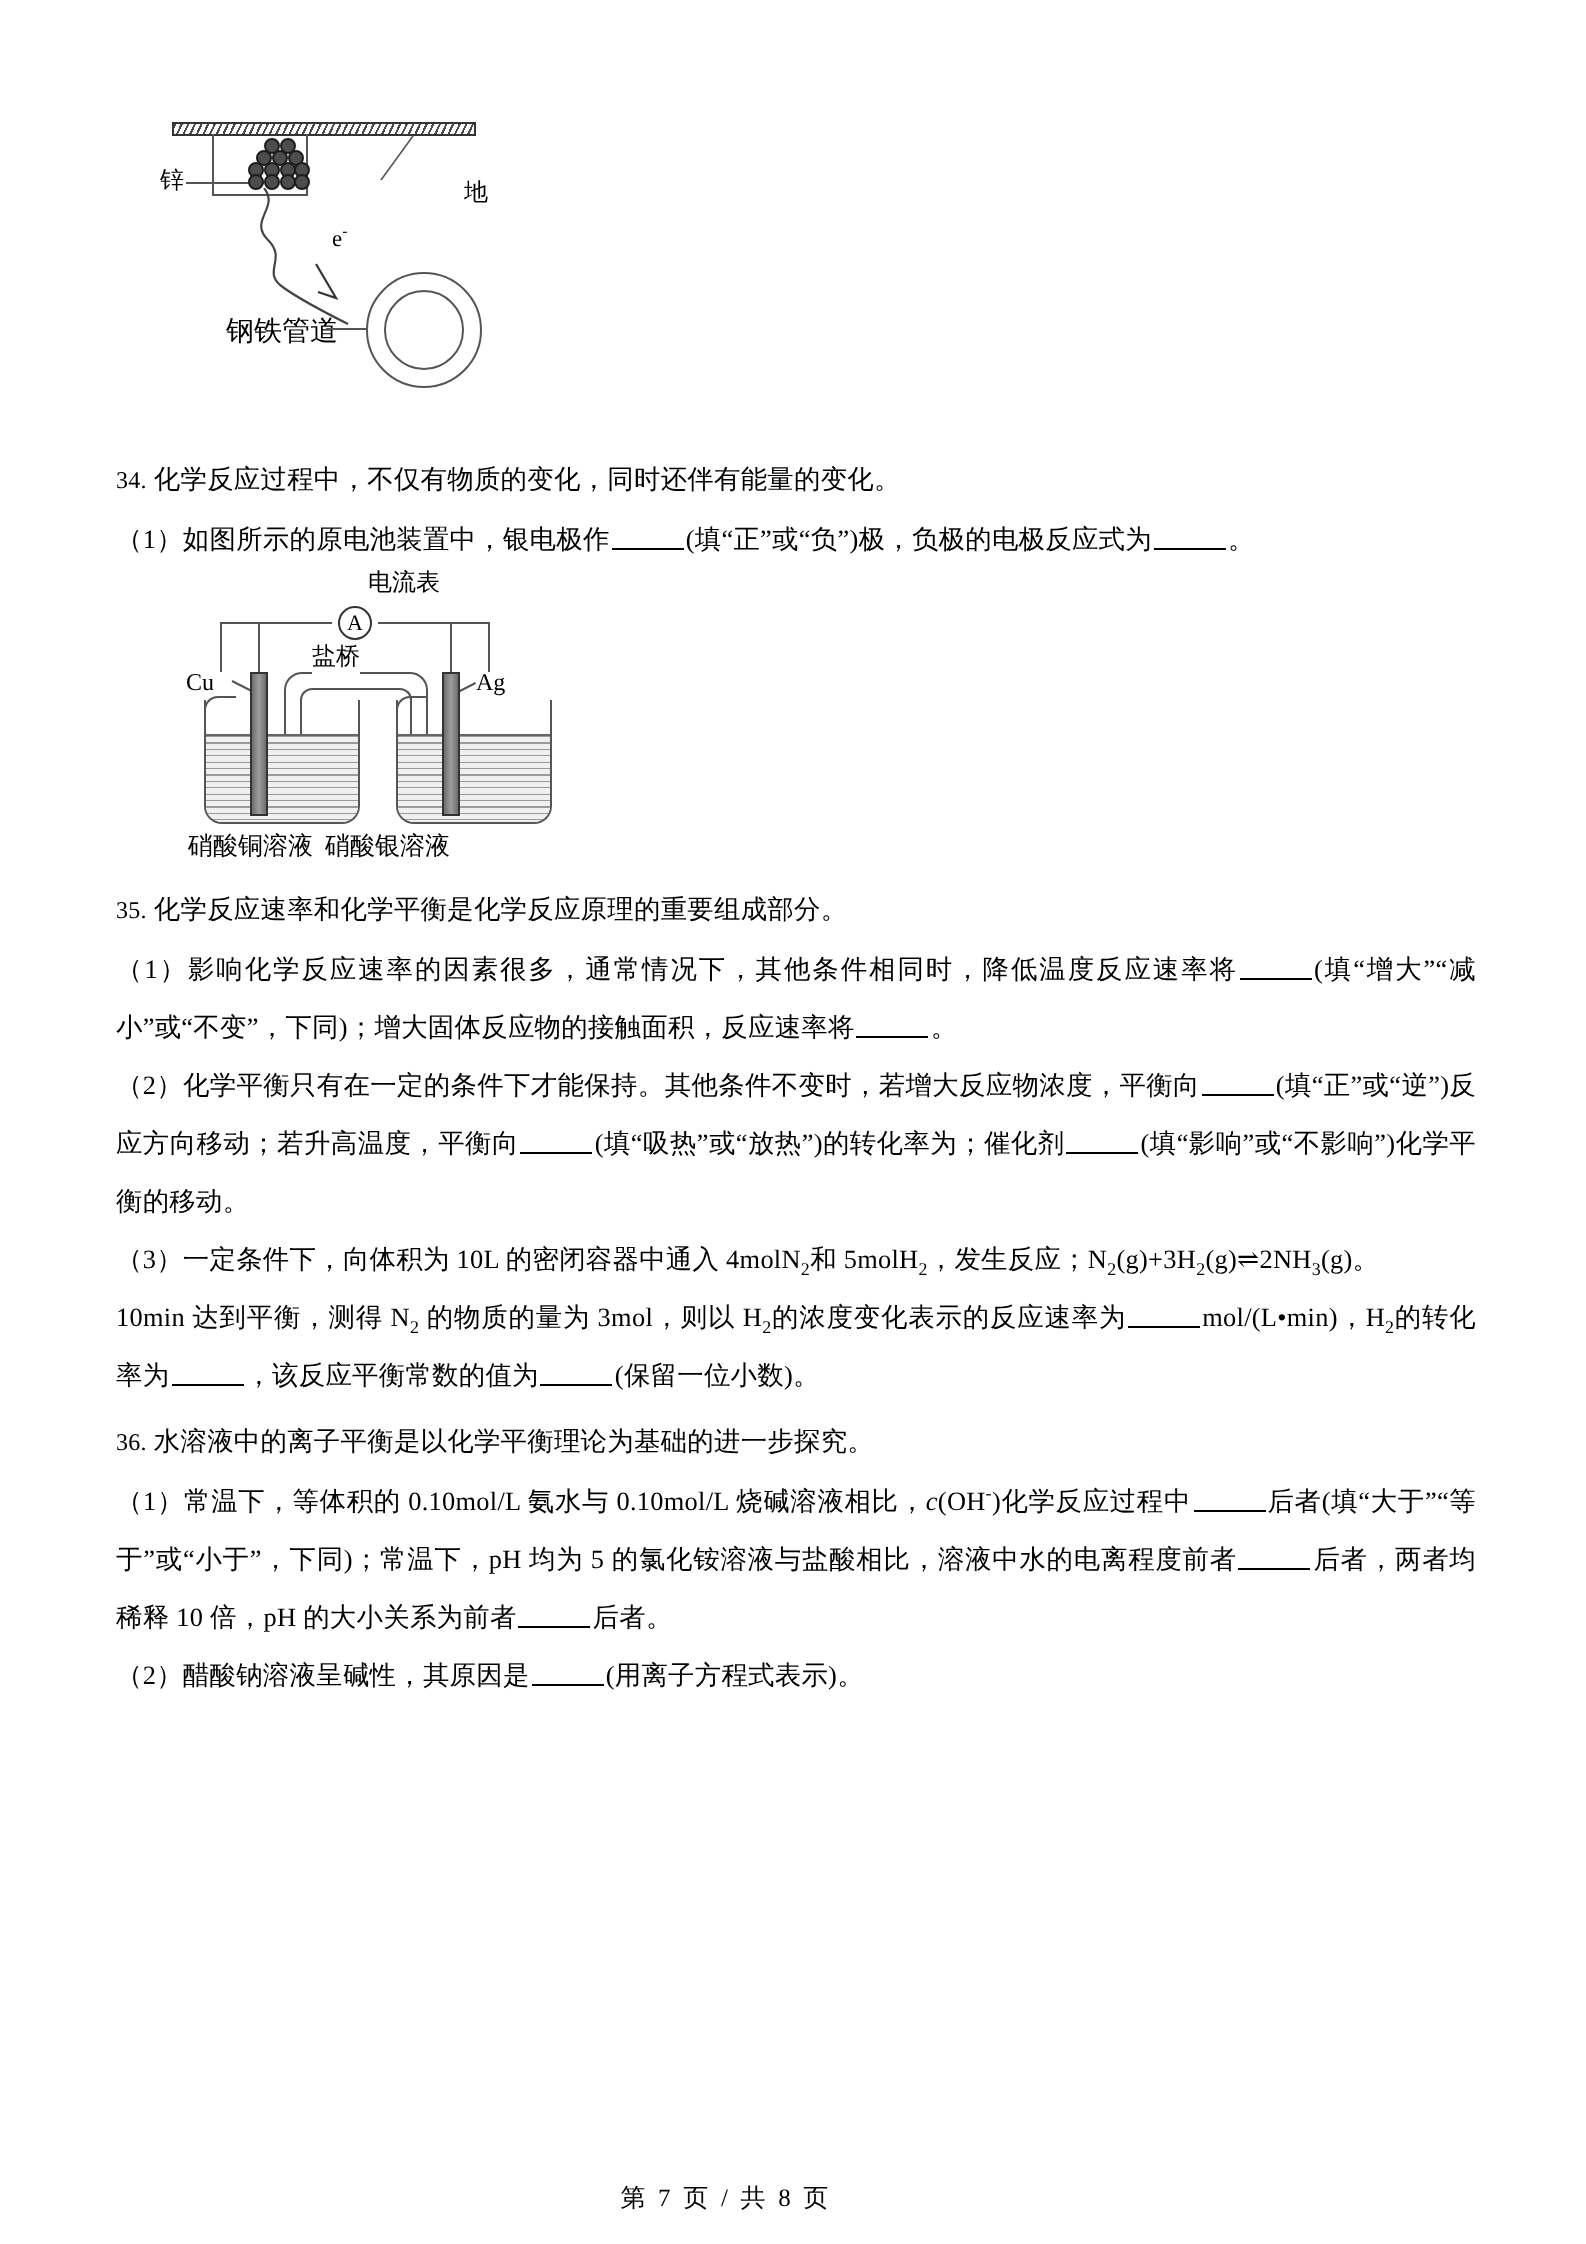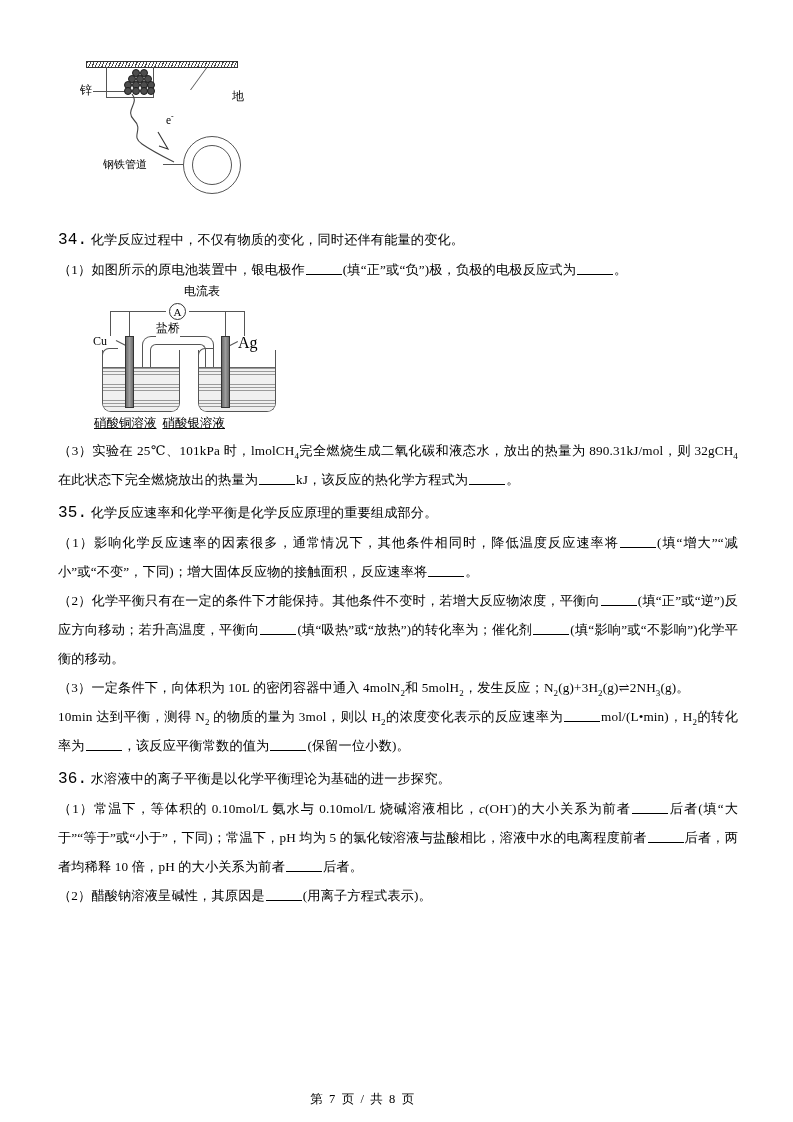--- a/index.html
+++ b/index.html
@@ -42,22 +42,22 @@
   }
   .blank {
     display: inline-block;
     border-bottom: 1px solid #000;
     width: 36px;
     height: 12px;
     vertical-align: -1px;
     margin: 0 1px;
   }
   .num {
-    font-family: Liberation Mono, monospace;
-    font-size: 16px;
+    font-family: Liberation Serif, serif;
+    font-size: 12px;
   }
   sub, sup {
     font-size: 68%;
     line-height: 0;
   }
   .ital { font-style: italic; }
 
   
   .fig1 {
     position: relative;
@@ -142,22 +142,22 @@
   .fig1 .pipe-inner {
     position: absolute;
     left: 126px; top: 109px;
     width: 40px; height: 40px;
     border: 1.2px solid #555;
     border-radius: 50%;
     box-sizing: border-box;
   }
   .fig1 .lbl-pipe {
     position: absolute;
-    left: 37px; top: 121px;
-    font-size: 11px;
+    left: 47px; top: 121px;
+    font-size: 14px;
   }
   .fig1 .lbl-pipe-lead {
     position: absolute;
     left: 97px; top: 128px;
     width: 20px; height: 1px;
     background: #555;
   }
 
   
   .fig2 {
@@ -277,38 +277,37 @@
   .fig2 .stem.l { left: 49px; top: 27px; }
   .fig2 .stem.r { left: 145px; top: 27px; }
   .fig2 .lbl-cu {
     position: absolute;
     left: 13px; top: 50px;
     font-size: 12px;
   }
   .fig2 .lbl-ag {
     position: absolute;
     left: 158px; top: 50px;
-    font-size: 16px;
+    font-size: 12px;
   }
   .fig2 .tick {
     position: absolute;
     width: 11px; height: 1px;
     background: #555;
     transform-origin: left center;
   }
   .fig2 .tick.cu { left: 36px; top: 56px; transform: rotate(27deg); }
   .fig2 .tick.ag { left: 148px; top: 62px; transform: rotate(-27deg); }
   .fig2 .sol-labels {
     position: absolute;
     left: 14px; top: 131px;
     width: 200px;
     font-size: 12.5px;
     display: flex;
     gap: 6px;
-    text-decoration: underline;
   }
 
   
   .footer {
     position: absolute;
     left: 0; top: 1091px;
     width: 726px;
     text-align: center;
     font-size: 12.5px;
     letter-spacing: 1.6px;
@@ -394,23 +393,20 @@
       <div class="lbl-cu">Cu</div>
       <div class="lbl-ag">Ag</div>
 
       <div class="sol-labels">
         <span>硝酸铜溶液</span>
         <span>硝酸银溶液</span>
       </div>
     </div>
 
 
-    <div class="q-line">
-      <span>（3）实验在 25℃、101kPa 时，lmolCH</span><sub>4</sub><span>完全燃烧生成二氧化碳和液态水，放出的热量为 890.31kJ/mol，则 32gCH</span><sub>4</sub><span>在此状态下完全燃烧放出的热量为</span><span class="blank"></span><span>kJ，该反应的热化学方程式为</span><span class="blank"></span><span>。</span>
-    </div>
 
     <div class="q-line q-head">
       <span class="num">35.</span>
       <span>化学反应速率和化学平衡是化学反应原理的重要组成部分。</span>
     </div>
 
     <div class="q-line">
       <span>（1）影响化学反应速率的因素很多，通常情况下，其他条件相同时，降低温度反应速率将</span><span class="blank"></span><span>(填“增大”“减小”或“不变”，下同)；增大固体反应物的接触面积，反应速率将</span><span class="blank"></span><span>。</span>
     </div>
 
@@ -425,21 +421,21 @@
     <div class="q-line">
       <span>10min 达到平衡，测得 N</span><sub>2</sub><span> 的物质的量为 3mol，则以 H</span><sub>2</sub><span>的浓度变化表示的反应速率为</span><span class="blank"></span><span>mol/(L•min)，H</span><sub>2</sub><span>的转化率为</span><span class="blank"></span><span>，该反应平衡常数的值为</span><span class="blank"></span><span>(保留一位小数)。</span>
     </div>
 
     <div class="q-line q-head">
       <span class="num">36.</span>
       <span>水溶液中的离子平衡是以化学平衡理论为基础的进一步探究。</span>
     </div>
 
     <div class="q-line">
-      <span>（1）常温下，等体积的 0.10mol/L 氨水与 0.10mol/L 烧碱溶液相比，</span><span class="ital">c</span><span>(OH</span><sup>-</sup><span>)的大小关系为前者</span><span class="blank"></span><span>后者(填“大于”“等于”或“小于”，下同)；常温下，pH 均为 5 的氯化铵溶液与盐酸相比，溶液中水的电离程度前者</span><span class="blank"></span><span>后者，两者均稀释 10 倍，pH 的大小关系为前者</span><span class="blank"></span><span>后者。</span>
+      <span>（1）常温下，等体积的 0.10mol/L 氨水与 0.10mol/L 烧碱溶液相比，</span><span class="ital">c</span><span>(OH</span><sup>-</sup><span>)化学反应过程中</span><span class="blank"></span><span>后者(填“大于”“等于”或“小于”，下同)；常温下，pH 均为 5 的氯化铵溶液与盐酸相比，溶液中水的电离程度前者</span><span class="blank"></span><span>后者，两者均稀释 10 倍，pH 的大小关系为前者</span><span class="blank"></span><span>后者。</span>
     </div>
 
     <div class="q-line">
       <span>（2）醋酸钠溶液呈碱性，其原因是</span><span class="blank"></span><span>(用离子方程式表示)。</span>
     </div>
 
   </div>
 
   <div class="footer">第 7 页 / 共 8 页</div>
 </div>

